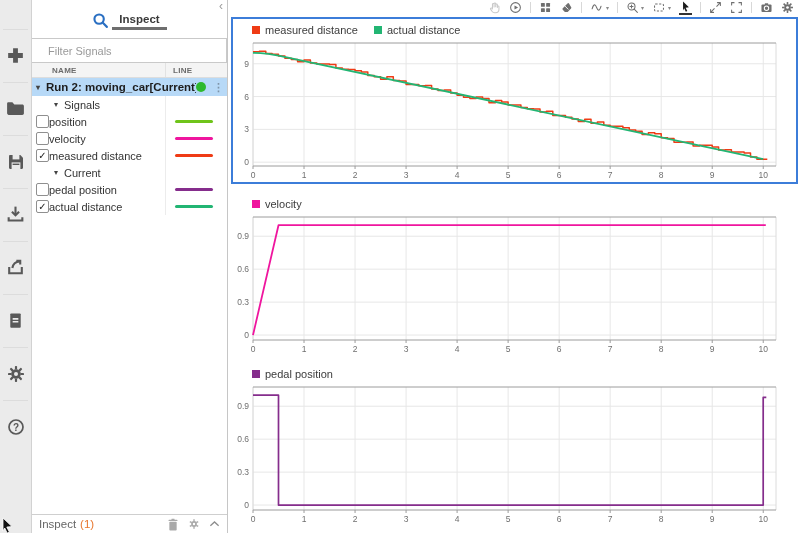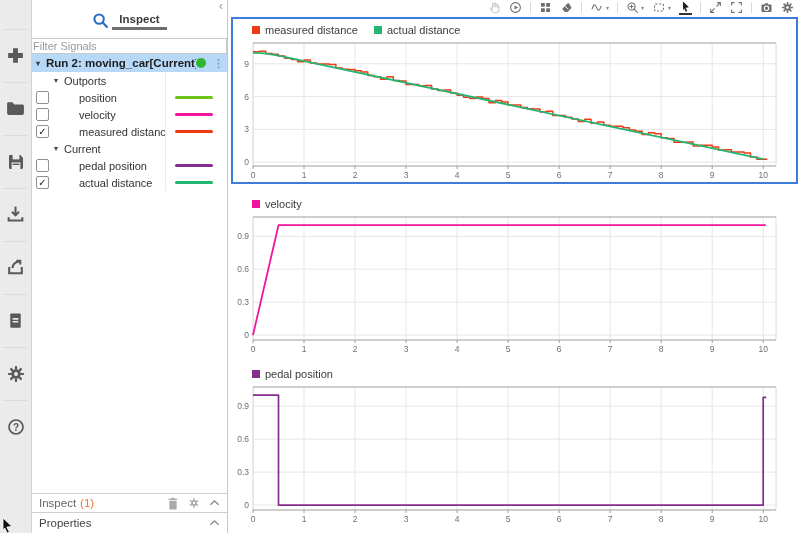--- a/index.html
+++ b/index.html
@@ -15,39 +15,39 @@
 
   
   .panel{width:196px;flex:0 0 196px;border-right:1px solid #c6c6c6;display:flex;flex-direction:column;background:#fff;position:relative}
   .tabs{height:38px;display:flex;flex:0 0 38px}
   .tab{flex:1;display:flex;flex-direction:row;align-items:center;justify-content:center;padding-top:5px;gap:3px;cursor:pointer}
   .tab-label{font-size:11.5px;color:#3a3a3a;padding:0 7px 2px}
   .tab.active .tab-label{font-weight:bold;border-bottom:3px solid #6e6e6e}
   .collapse-btn{position:absolute;top:1px;right:4px;color:#9a9a9a;font-size:12px;line-height:10px;cursor:pointer}
 
   .filter-row{flex:0 0 16px}
-  .filter-row input{width:100%;height:16px;border:1px solid #c9c9c9;border-left:none;padding:0 1px;font-size:11px;font-family:inherit;color:#333;outline:none}
+  .filter-row input{width:100%;height:25px;border:1px solid #c9c9c9;border-left:none;padding:0 16px;font-size:11px;font-family:inherit;color:#333;outline:none}
   .filter-row input::placeholder{color:#9a9a9a}
 
   .thead{flex:0 0 15px;background:#f4f4f4;border-bottom:1px solid #ddd;display:flex;align-items:stretch;font-size:8px;font-weight:bold;color:#6b6b6b;letter-spacing:.3px}
   .thead .c-name{flex:1;display:flex;align-items:center;padding-left:20px}
   .thead .c-line{width:62px;display:flex;align-items:center;border-left:1px solid #e2e2e2;padding-left:7px}
 
   .rows{flex:1;overflow:hidden}
   .row{height:17px;display:flex;align-items:center;cursor:default}
   .row .line-col{width:62px;align-self:stretch;display:flex;align-items:center;border-left:1px solid #ececec}
   .row.run{height:18px;background:#b7d9f7;font-weight:bold;font-size:11.5px;color:#1d1d1d}
   .expander{width:10px;margin-left:4px;font-size:8px;color:#444;flex:0 0 auto}
   .run-label{flex:1;white-space:nowrap;overflow:hidden}
   .run-dot{width:10px;height:10px;border-radius:50%;margin-right:7px;flex:0 0 auto}
   .run-menu{color:#7f94a8;font-size:11px;margin-right:3px;flex:0 0 auto;cursor:pointer}
   .row.group .expander{margin-left:22px}
   .group-label{flex:1;color:#333}
   .checkbox{width:13px;height:13px;border:1px solid #8f8f8f;border-radius:2px;margin-left:4px;background:#fff;font-size:10px;line-height:11px;text-align:center;color:#222;flex:0 0 auto;cursor:pointer}
-  .sig-name{margin-left:30px;flex:1;color:#333;white-space:nowrap;overflow:hidden}
+  .sig-name{flex:1;color:#333;white-space:nowrap;overflow:hidden}
   .swatch{width:38px;height:3px;border-radius:2px;margin-left:9px}
 
   .footer-bar{border-top:1px solid #cfcfcf;display:flex;align-items:center;padding:0 7px;color:#666;font-size:11.5px;cursor:pointer}
   .footer-bar.archive{flex:0 0 19px}
   .footer-bar.properties{flex:0 0 21px;color:#444}
   .archive .count{margin-left:4px}
   .foot-icons{margin-left:auto;display:flex;align-items:center;gap:9px;color:#a9a9a9}
   .foot-icons svg{display:block}
 
   
@@ -163,31 +163,35 @@
             <path d="M10.2 10.2 14 14"></path>
           </svg></span>
       <span class="tab-label">Inspect</span>
     </div>
   </div>
 
   <div class="filter-row">
     <input type="text" placeholder="Filter Signals" style="">
   </div>
 
+  <div class="thead">
+    <div class="c-name">NAME</div>
+    <div class="c-line">LINE</div>
+  </div>
 
   <div class="rows">
       <div class="row run" style="background: rgb(183, 217, 247);">
         <span class="expander">▾</span>
         <span class="run-label">Run 2: moving_car[Current]</span>
         <span class="run-dot" style="background: rgb(45, 185, 45);"></span>
         <span class="run-menu">⋮</span>
       </div>
       <div class="row group">
         <span class="expander">▾</span>
-        <span class="group-label">Outports</span>
+        <span class="group-label">Signals</span>
         <span class="line-col"></span>
       </div>
       <div class="row signal">
         <span class="checkbox"></span>
         <span class="sig-name">position</span>
         <span class="line-col">
           <span class="swatch" style="background: rgb(111, 196, 26);"></span>
         </span>
       </div>
       <div class="row signal">
@@ -245,30 +249,20 @@
                 <rect x="8.9" y="2" width="2.2" height="3.6" transform="rotate(60 10 10)"></rect>
                 <rect x="8.9" y="2" width="2.2" height="3.6" transform="rotate(120 10 10)"></rect>
                 <rect x="8.9" y="2" width="2.2" height="3.6" transform="rotate(180 10 10)"></rect>
                 <rect x="8.9" y="2" width="2.2" height="3.6" transform="rotate(240 10 10)"></rect>
                 <rect x="8.9" y="2" width="2.2" height="3.6" transform="rotate(300 10 10)"></rect>
               </g>
             </g>
             <circle cx="10" cy="10" r="2" fill="#fff"></circle>
           </svg>
         </span>
-      <span>
-          <svg width="11" height="8" viewBox="0 0 12 8" fill="none" stroke="#8d8d8d" stroke-width="1.4">
-            <path d="M1.5 6 6 1.8 10.5 6"></path>
-          </svg>
-        </span>
-    </span>
-  </div>
-  <div class="footer-bar properties">
-    <span>Properties</span>
-    <span class="foot-icons">
       <span>
           <svg width="11" height="8" viewBox="0 0 12 8" fill="none" stroke="#8d8d8d" stroke-width="1.4">
             <path d="M1.5 6 6 1.8 10.5 6"></path>
           </svg>
         </span>
     </span>
   </div>
 </div>
 
 <div class="plotarea">

